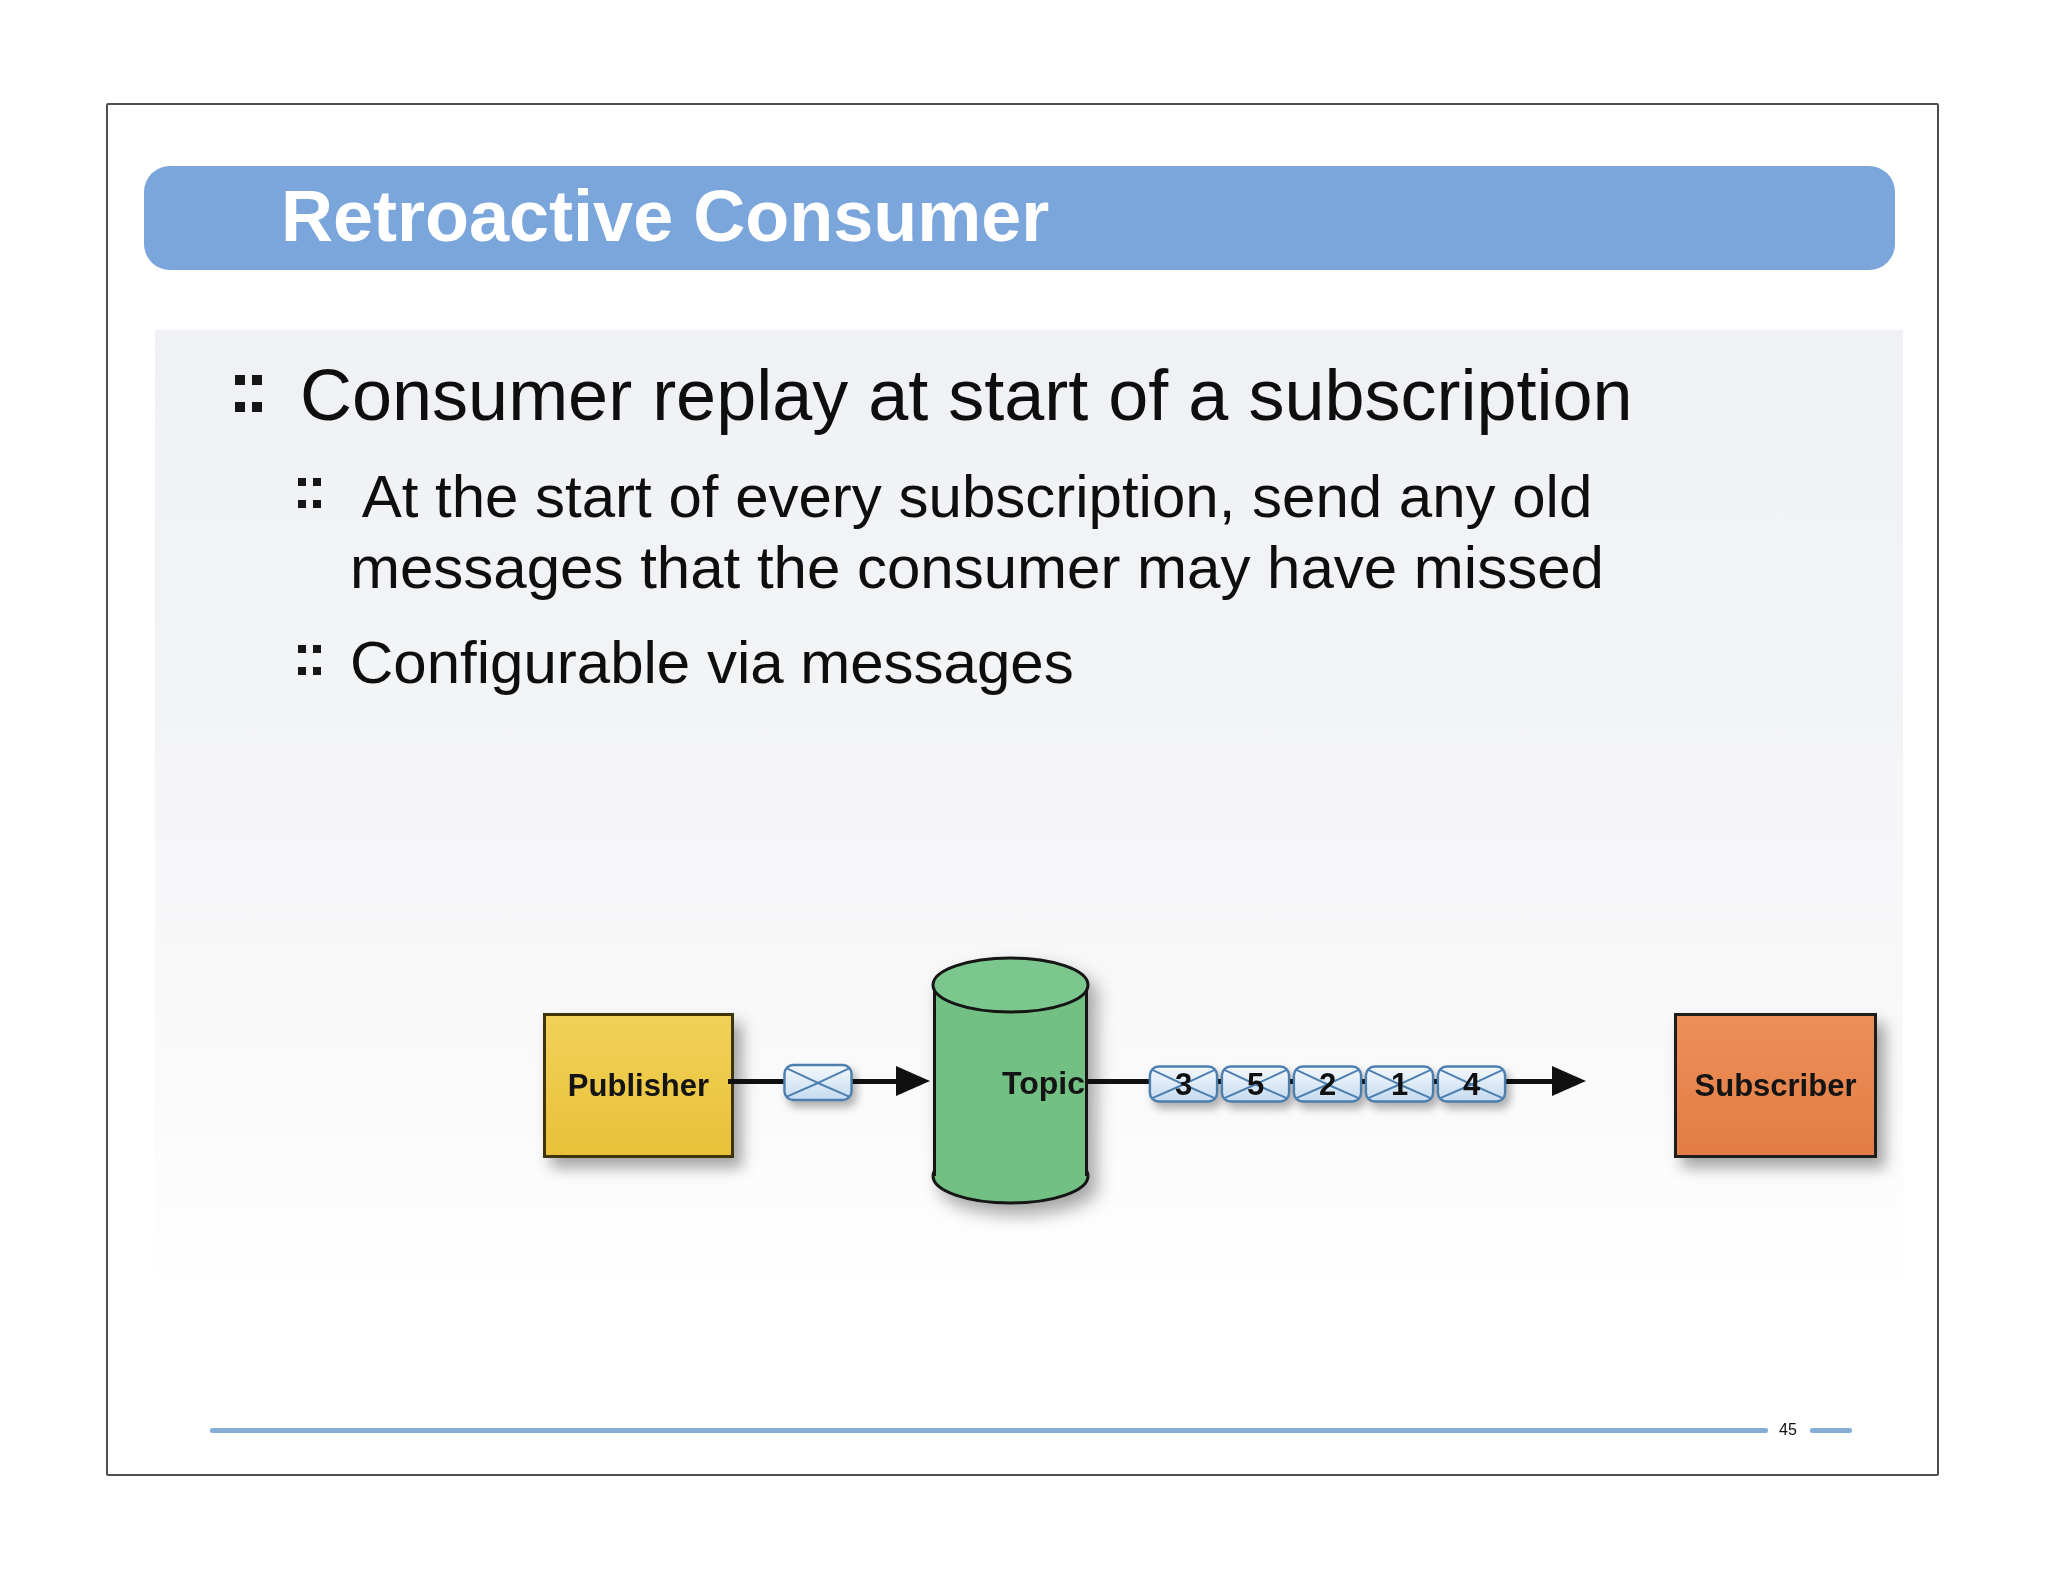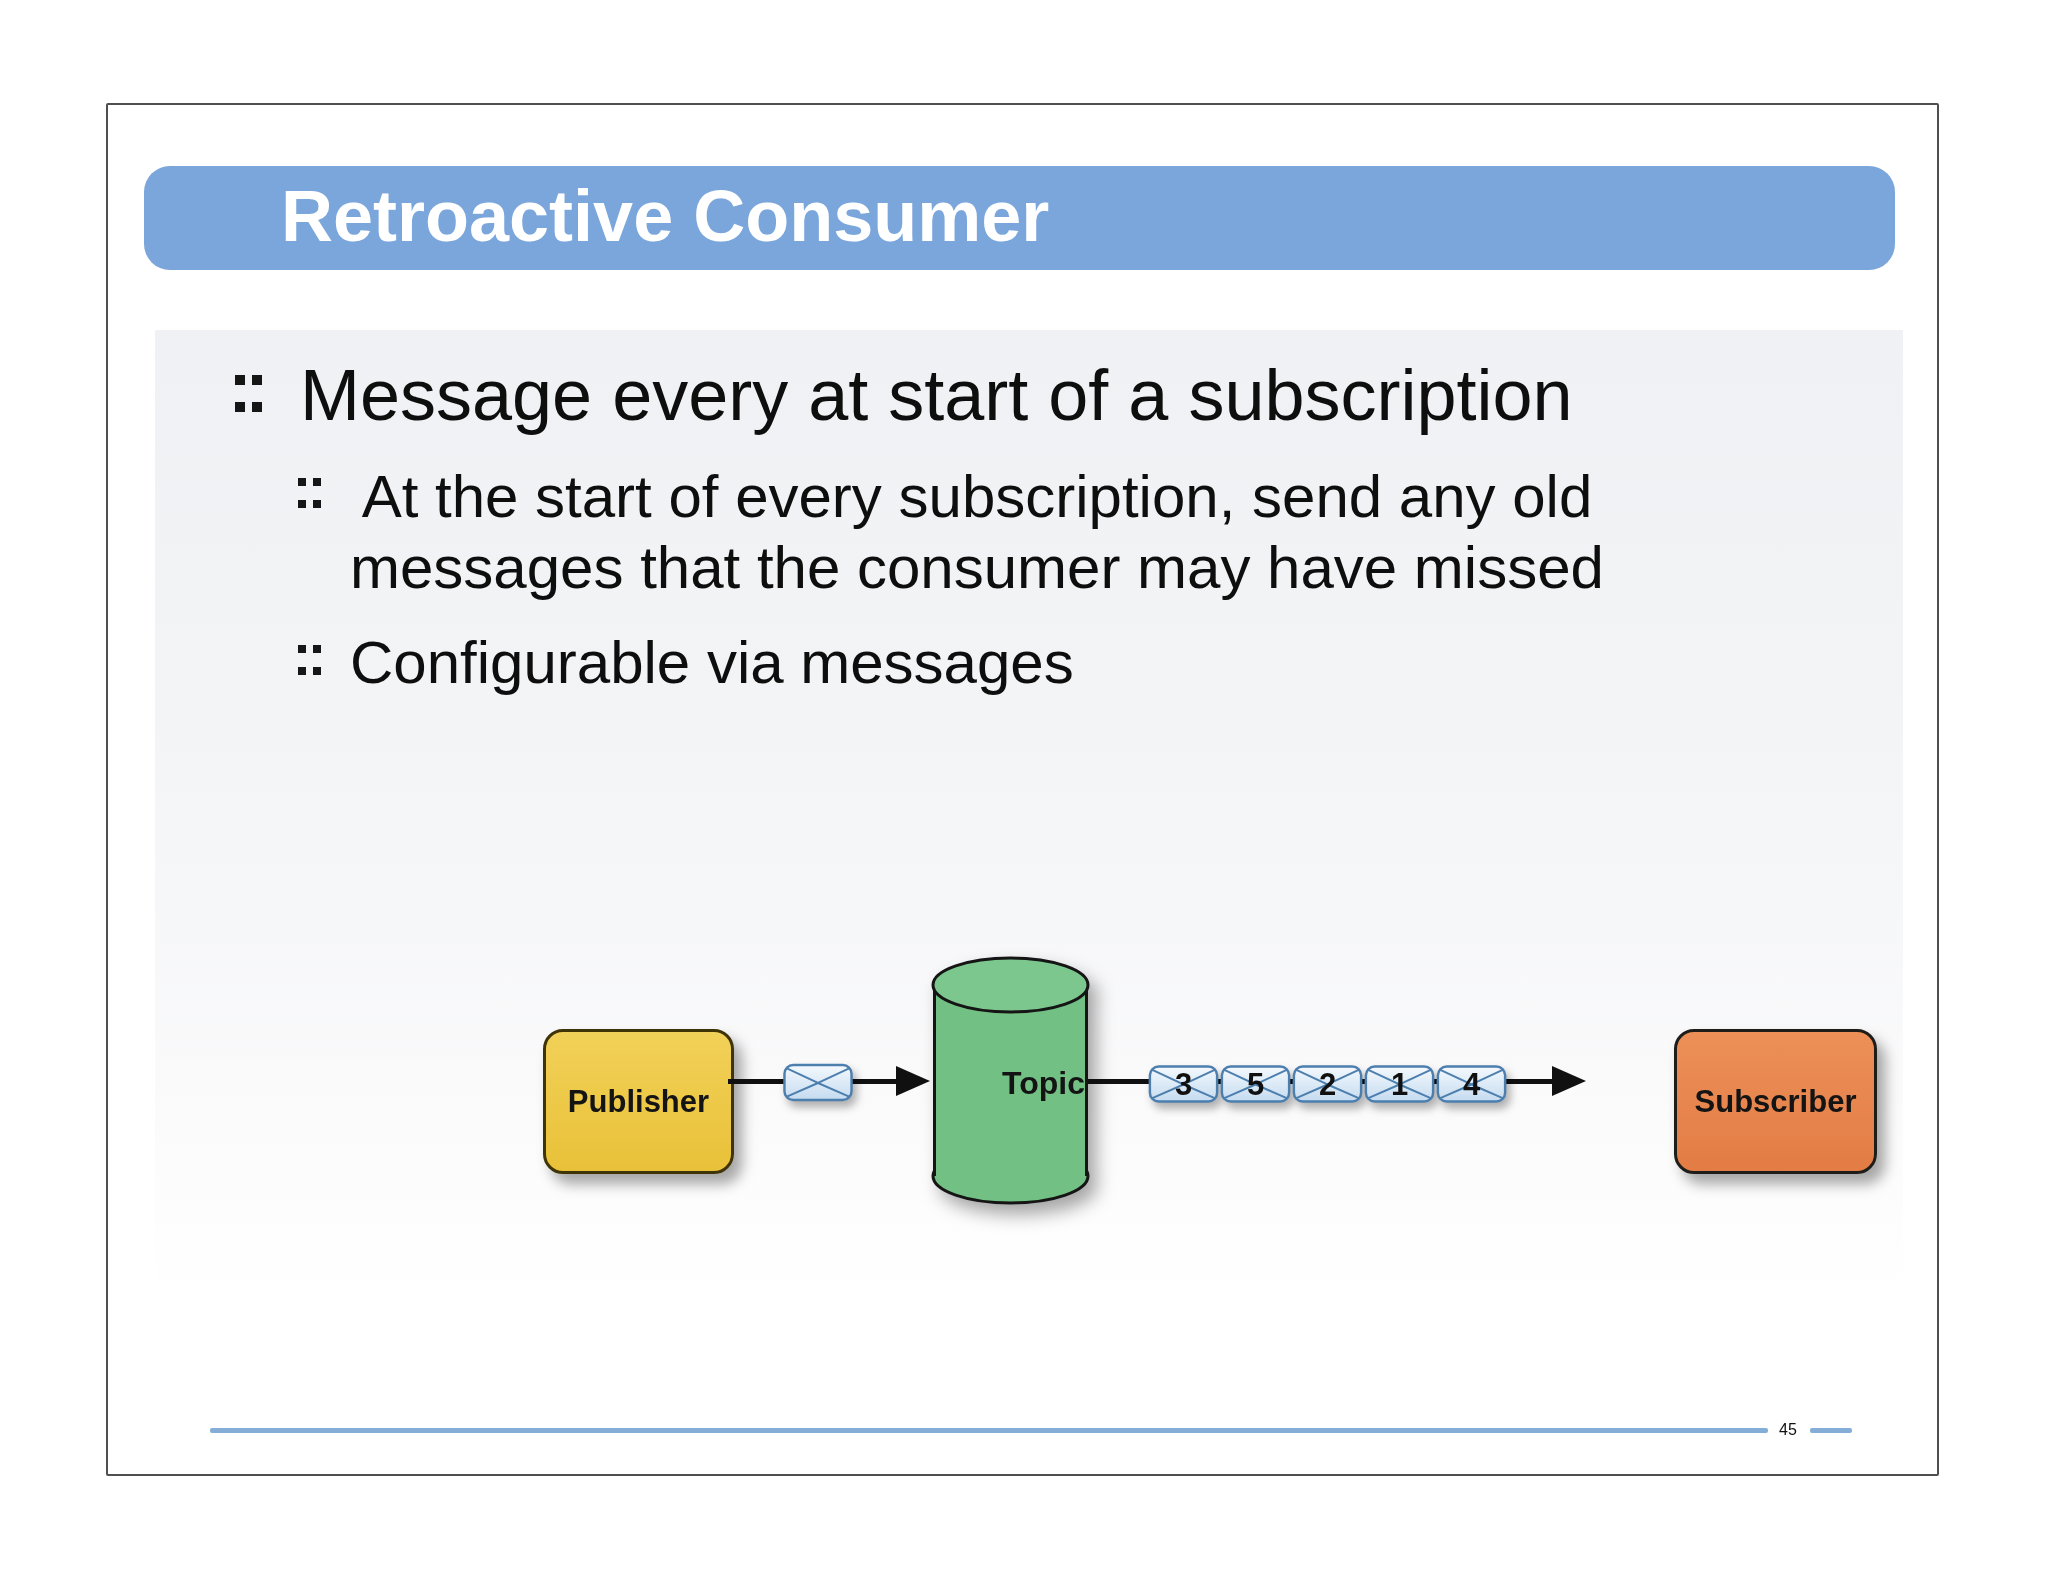--- a/index.html
+++ b/index.html
@@ -40,24 +40,23 @@
   .marker.s1{left:298px;top:478px;}
   .marker.s2{left:298px;top:645px;}
   .bullet-text{color:#0e0e0e;white-space:pre-line;}
   .bullet-text.main{left:300px;top:351px;font-size:72px;line-height:88px;}
   .bullet-text.sub{left:350px;font-size:60px;line-height:71px;text-align:center;}
   .bullet-text.s1{top:461px;}
   .bullet-text.s2{top:627px;}
   
   .node{
     display:flex;align-items:center;justify-content:center;
-    border:3px solid #1e1c14;border-radius:20px;
+    border:3px solid #1e1c14;border-radius:0;
     font-size:31px;font-weight:bold;color:#141414;
     box-shadow:8px 10px 14px rgba(0,0,0,0.35);
-    margin-top:16px;
   }
   .node.publisher{
     left:543px;top:1013px;width:185px;height:139px;
     background:linear-gradient(180deg,#f2d158 0%,#e9c139 100%);
     border-color:#3e3407;
   }
   .node.subscriber{
     left:1674px;top:1013px;width:197px;height:139px;
     background:linear-gradient(180deg,#ec9058 0%,#e37c45 100%);
     border-color:#1f1d1a;
@@ -117,21 +116,21 @@
 
   <div class="abs slide-frame"></div>
 
   <div class="abs title-bar">
     <span class="title-text">Retroactive Consumer</span>
   </div>
 
   <div class="abs content-box"></div>
 
   <div class="abs marker main"></div>
-  <div class="abs bullet-text main">Message every at start of a subscription</div>
+  <div class="abs bullet-text main">Consumer replay at start of a subscription</div>
 
   <div class="abs marker sub s1"></div>
   <div class="abs bullet-text sub s1">At the start of every subscription, send any old
 messages that the consumer may have missed</div>
 
   <div class="abs marker sub s2"></div>
   <div class="abs bullet-text sub s2">Configurable via messages</div>
 
   <div class="abs node publisher">
     <span>Publisher</span>

